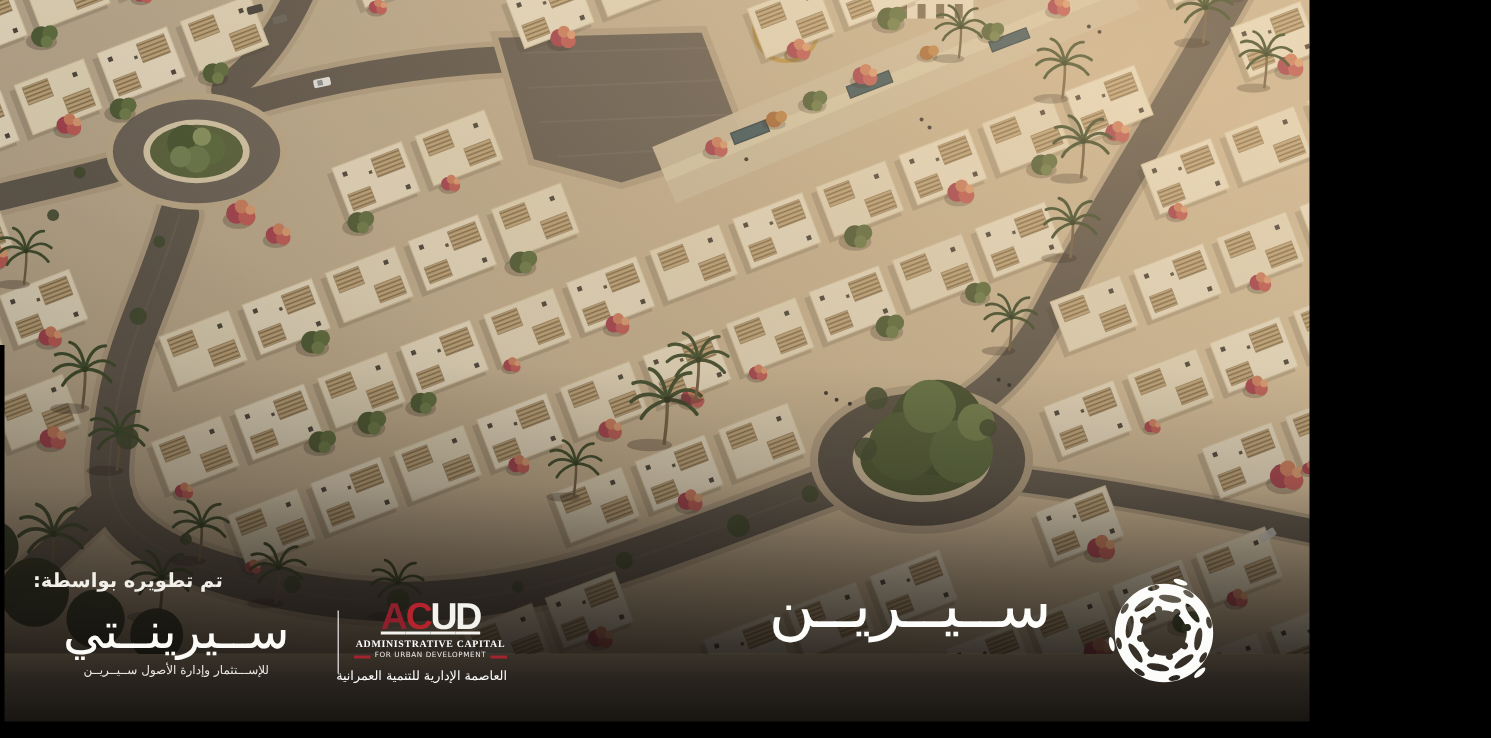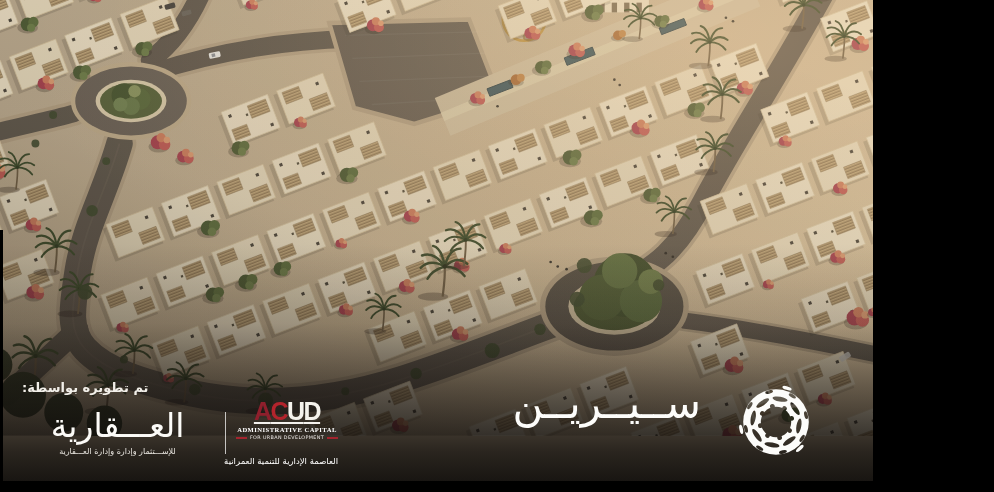--- a/index.html
+++ b/index.html
@@ -23,21 +23,21 @@
   .acud-word{font-family:"Liberation Sans",sans-serif;font-size:25px;font-weight:800;
              line-height:1;letter-spacing:-1.5px;text-decoration:underline;}
   .al.a{color:#8e1f2c;}
   .al.c{color:#b3242c;}
   .al.u,.al.d{color:#f4f2ec;}
   .acud-l1{font-family:"Liberation Serif",serif;font-size:6.6px;font-weight:bold;
            letter-spacing:0.45px;color:#ffffff;margin-top:2px;white-space:nowrap;}
   .acud-l2{display:flex;align-items:center;justify-content:center;gap:3px;font-size:4.8px;
            color:#efeceb;margin-top:2px;letter-spacing:0.4px;white-space:nowrap;}
   .rrule{display:inline-block;width:14px;height:2px;background:#a3242e;}
-  .acud-l3{direction:rtl;font-size:8.5px;margin-top:16px;color:#ffffff;white-space:nowrap;}
+  .acud-l3{direction:rtl;font-size:8.5px;margin-top:6px;color:#ffffff;white-space:nowrap;}
   
   .brand{position:absolute;right:64px;top:382px;display:flex;align-items:flex-start;gap:35px;
          color:#fdfdfa;}
   .brand-text{text-align:center;}
   .brand-word{direction:rtl;font-size:42px;line-height:1.05;color:#fdfdfb;white-space:nowrap;}
   .brand-sub{direction:rtl;font-size:13px;margin-top:5px;letter-spacing:1px;color:#f2efe9;
              white-space:nowrap;}
   .emblem{width:80px;height:80px;display:block;flex:0 0 auto;}
   
   .bar{position:absolute;background:#000;}
@@ -416,22 +416,22 @@
     <rect width="994" height="492" fill="url(#shadeG)"></rect>
     <rect width="994" height="492" fill="#8b7a63" opacity="0.06"></rect>
   </svg>
 
   <div class="fade"></div>
 
   <div class="credits">
     <div class="dev-label">تم تطويره بواسطة:</div>
     <div class="logo-row">
       <div class="serenity">
-        <div class="serenity-word">العـــقارية</div>
-        <div class="serenity-tag">للإســـتثمار وإدارة وإدارة العـــقارية</div>
+        <div class="serenity-word">ســيرينــتي</div>
+        <div class="serenity-tag">للإســـتثمار وإدارة الأصول ســيــريــن</div>
       </div>
       <div class="vdiv"></div>
       <div class="acud">
         <div class="acud-word">
           <span class="al a">A</span><span class="al c">C</span><span class="al u">U</span><span class="al d">D</span>
         </div>
         <div class="acud-l1">ADMINISTRATIVE CAPITAL</div>
         <div class="acud-l2">
           <span class="rrule"></span>
           <span>FOR URBAN DEVELOPMENT</span>

